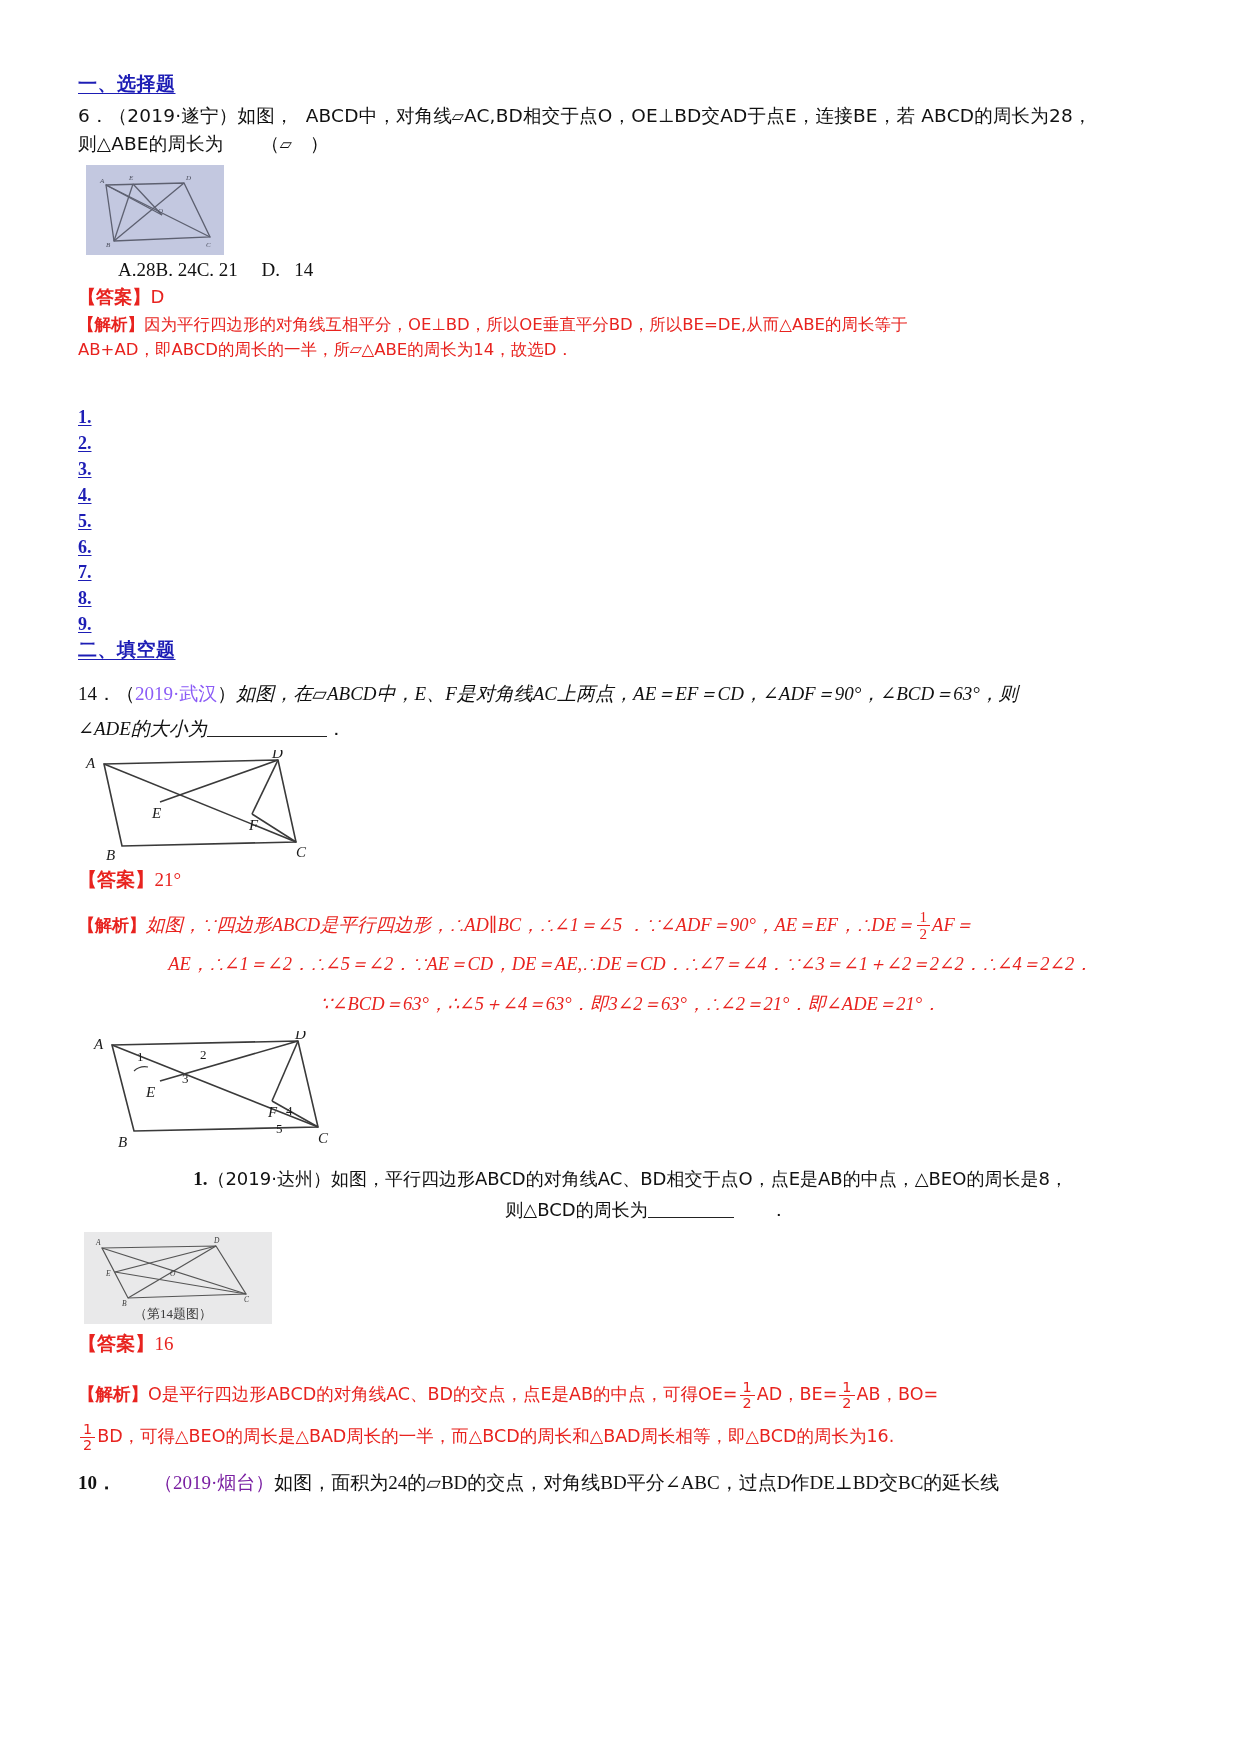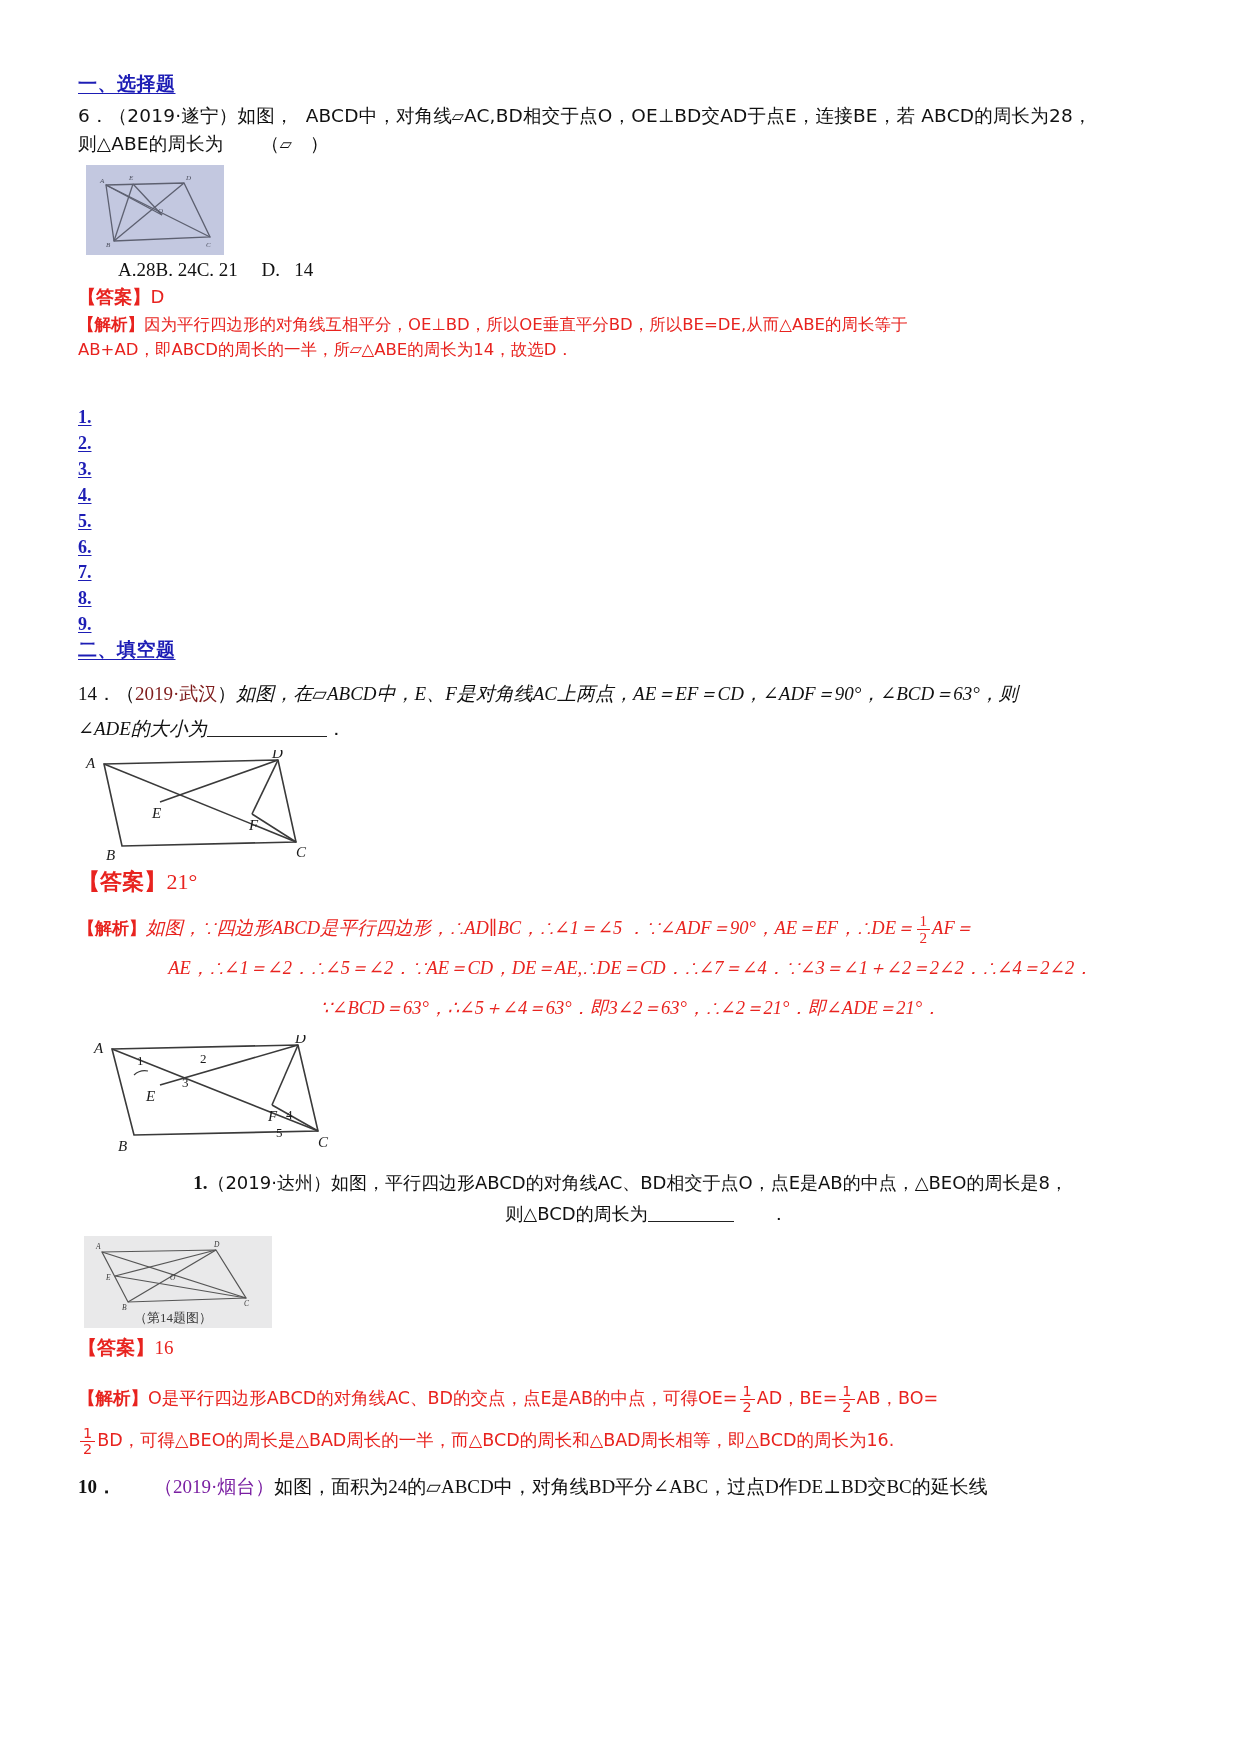--- a/index.html
+++ b/index.html
@@ -119,21 +119,21 @@
 
   
   .q-serif {
     font-family: "Liberation Serif", "DejaVu Serif", serif;
     font-size: 19px;
     line-height: 1.85;
     color: #111;
   }
   .q-serif .ln { display: block; }
   .it { font-style: italic; text-align: center; }
-  .place-red { color: #7f1d1d; }
+  .place-red { color: #8b5cf6; }
   .place-purple { color: #7a1fa2; }
   .blank {
     display: inline-block;
     border-bottom: 1.2px solid #222;
     min-width: 120px;
     height: 1em;
     vertical-align: -2px;
   }
   .blank-sm { min-width: 86px; }
 
@@ -246,21 +246,21 @@
         <text x="4" y="18">A</text>
         <text x="190" y="8">D</text>
         <text x="70" y="68">E</text>
         <text x="167" y="80">F</text>
         <text x="24" y="110">B</text>
         <text x="214" y="107">C</text>
       </g>
     </svg>
   </div>
 
-  <div class="ans-line" style="font-family:'Liberation Serif',serif;font-size:22px;">
+  <div class="ans-line" style="font-family:'Liberation Serif',serif;font-size:19px;">
     <span class="ans-tag">【答案】</span><span>21°</span>
   </div>
 
   <div class="exp-serif" style="margin-top:10px;">
     <span class="ln"><span class="ans-tag" style="font-family:'DejaVu Sans',sans-serif;font-size:17px;">【解析】</span><span class="it">如图，∵四边形ABCD是平行四边形，∴AD∥BC，∴∠1＝∠5 ．∵∠ADF＝90°，AE＝EF，∴DE＝</span><span class="frac"><span class="num">1</span><span class="den">2</span></span><span class="it">AF＝</span></span>
     <span class="ln it">AE，∴∠1＝∠2．∴∠5＝∠2．∵AE＝CD，DE＝AE,∴DE＝CD．∴∠7＝∠4．∵∠3＝∠1＋∠2＝2∠2．∴∠4＝2∠2．</span>
     <span class="ln it">∵∠BCD＝63°，∴∠5＋∠4＝63°．即3∠2＝63°，∴∠2＝21°．即∠ADE＝21°．</span>
   </div>
 
   <div class="fig-plain" style="margin-top:6px;margin-left:12px;">
@@ -320,17 +320,17 @@
   <div class="ans-line" style="font-family:'Liberation Serif',serif;font-size:19px;margin-top:4px;">
     <span class="ans-tag">【答案】</span><span>16</span>
   </div>
 
   <div class="exp-hei" style="margin-top:14px;font-size:17.5px;line-height:2.4;">
     <span class="ln"><span class="ans-tag">【解析】</span><span>O是平行四边形ABCD的对角线AC、BD的交点，点E是AB的中点，可得OE=</span><span class="frac"><span class="num">1</span><span class="den">2</span></span><span>AD，BE=</span><span class="frac"><span class="num">1</span><span class="den">2</span></span><span>AB，BO=</span></span>
     <span class="ln"><span class="frac"><span class="num">1</span><span class="den">2</span></span><span>BD，可得△BEO的周长是△BAD周长的一半，而△BCD的周长和△BAD周长相等，即△BCD的周长为16.</span></span>
   </div>
 
   <div class="q-serif" style="margin-top:8px;">
-    <span class="ln"><span class="num-lead">10．</span>　　<span class="place-purple">（</span><span class="place-purple">2019·烟台</span><span class="place-purple">）</span><span>如图，面积为24的▱ABCD中，对角线BD平分∠ABC，过点D作DE⊥BD交BC的延长线</span></span>
+    <span class="ln"><span class="num-lead">10．</span>　　<span class="place-purple">（</span><span class="place-purple">2019·烟台</span><span class="place-purple">）</span><span>如图，面积为24的▱BD的交点，对角线BD平分∠ABC，过点D作DE⊥BD交BC的延长线</span></span>
   </div>
 
 </div>
 </div>
 
 </body></html>

